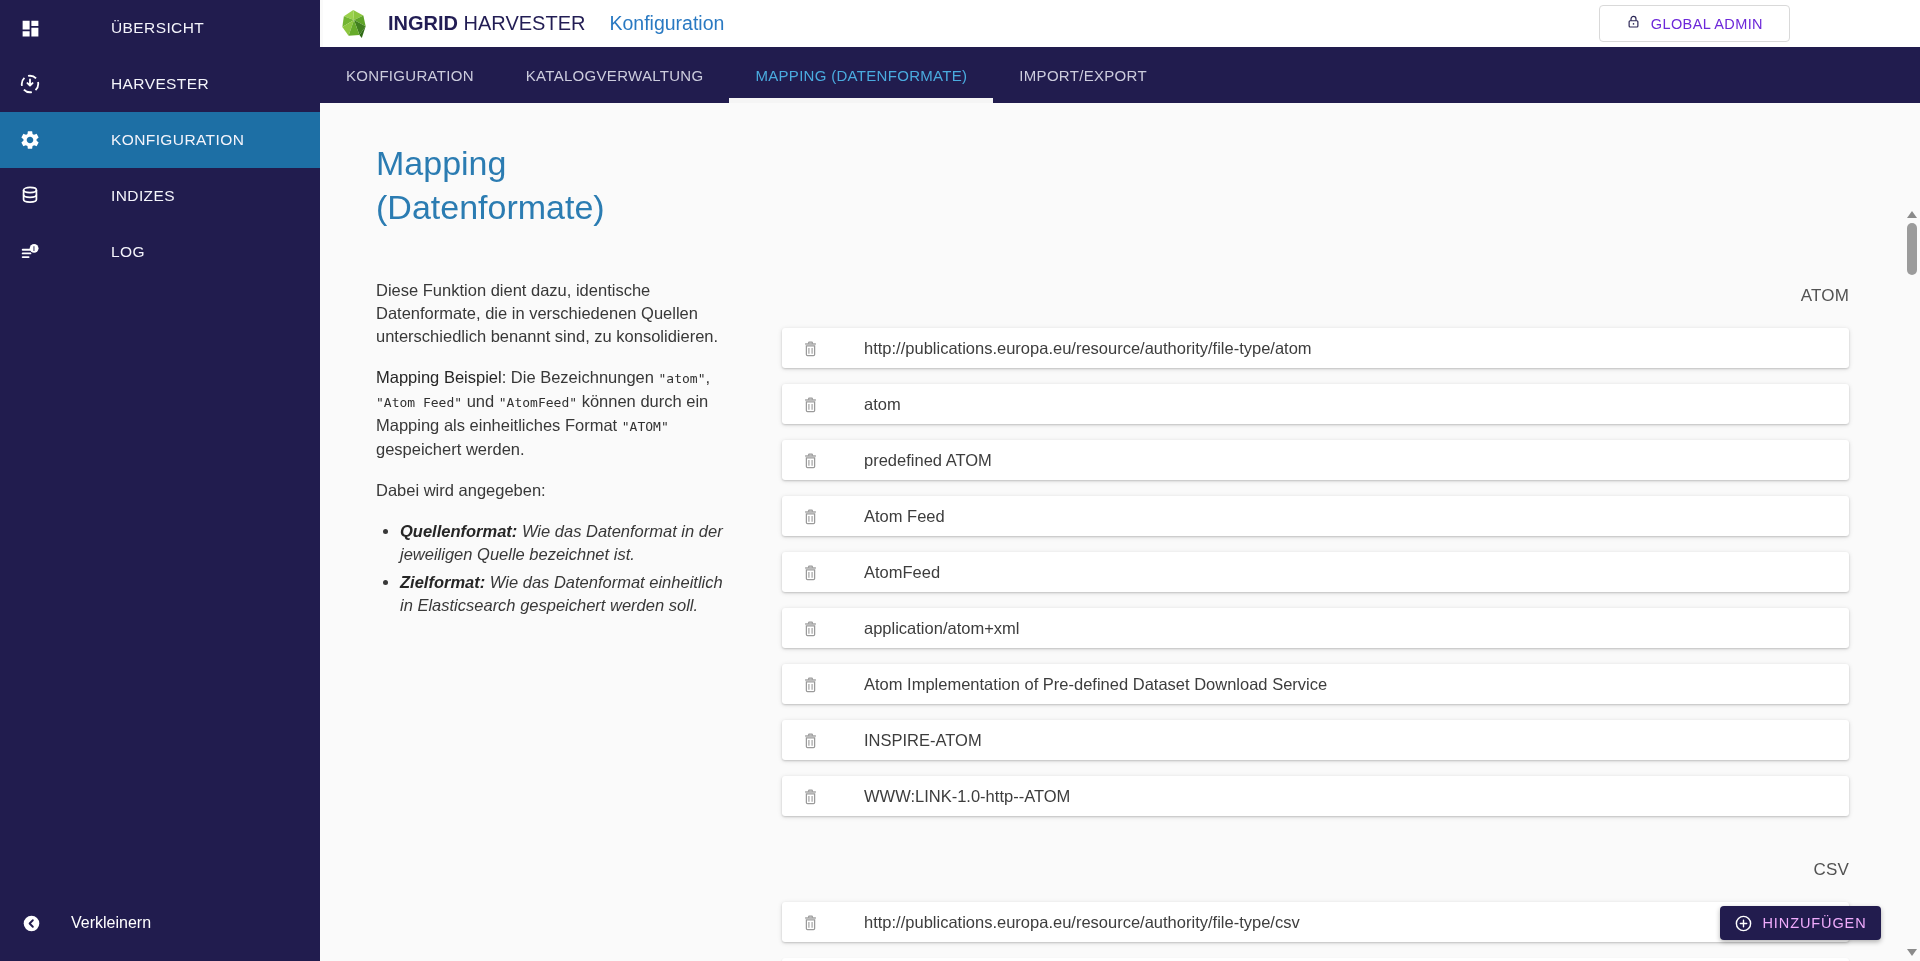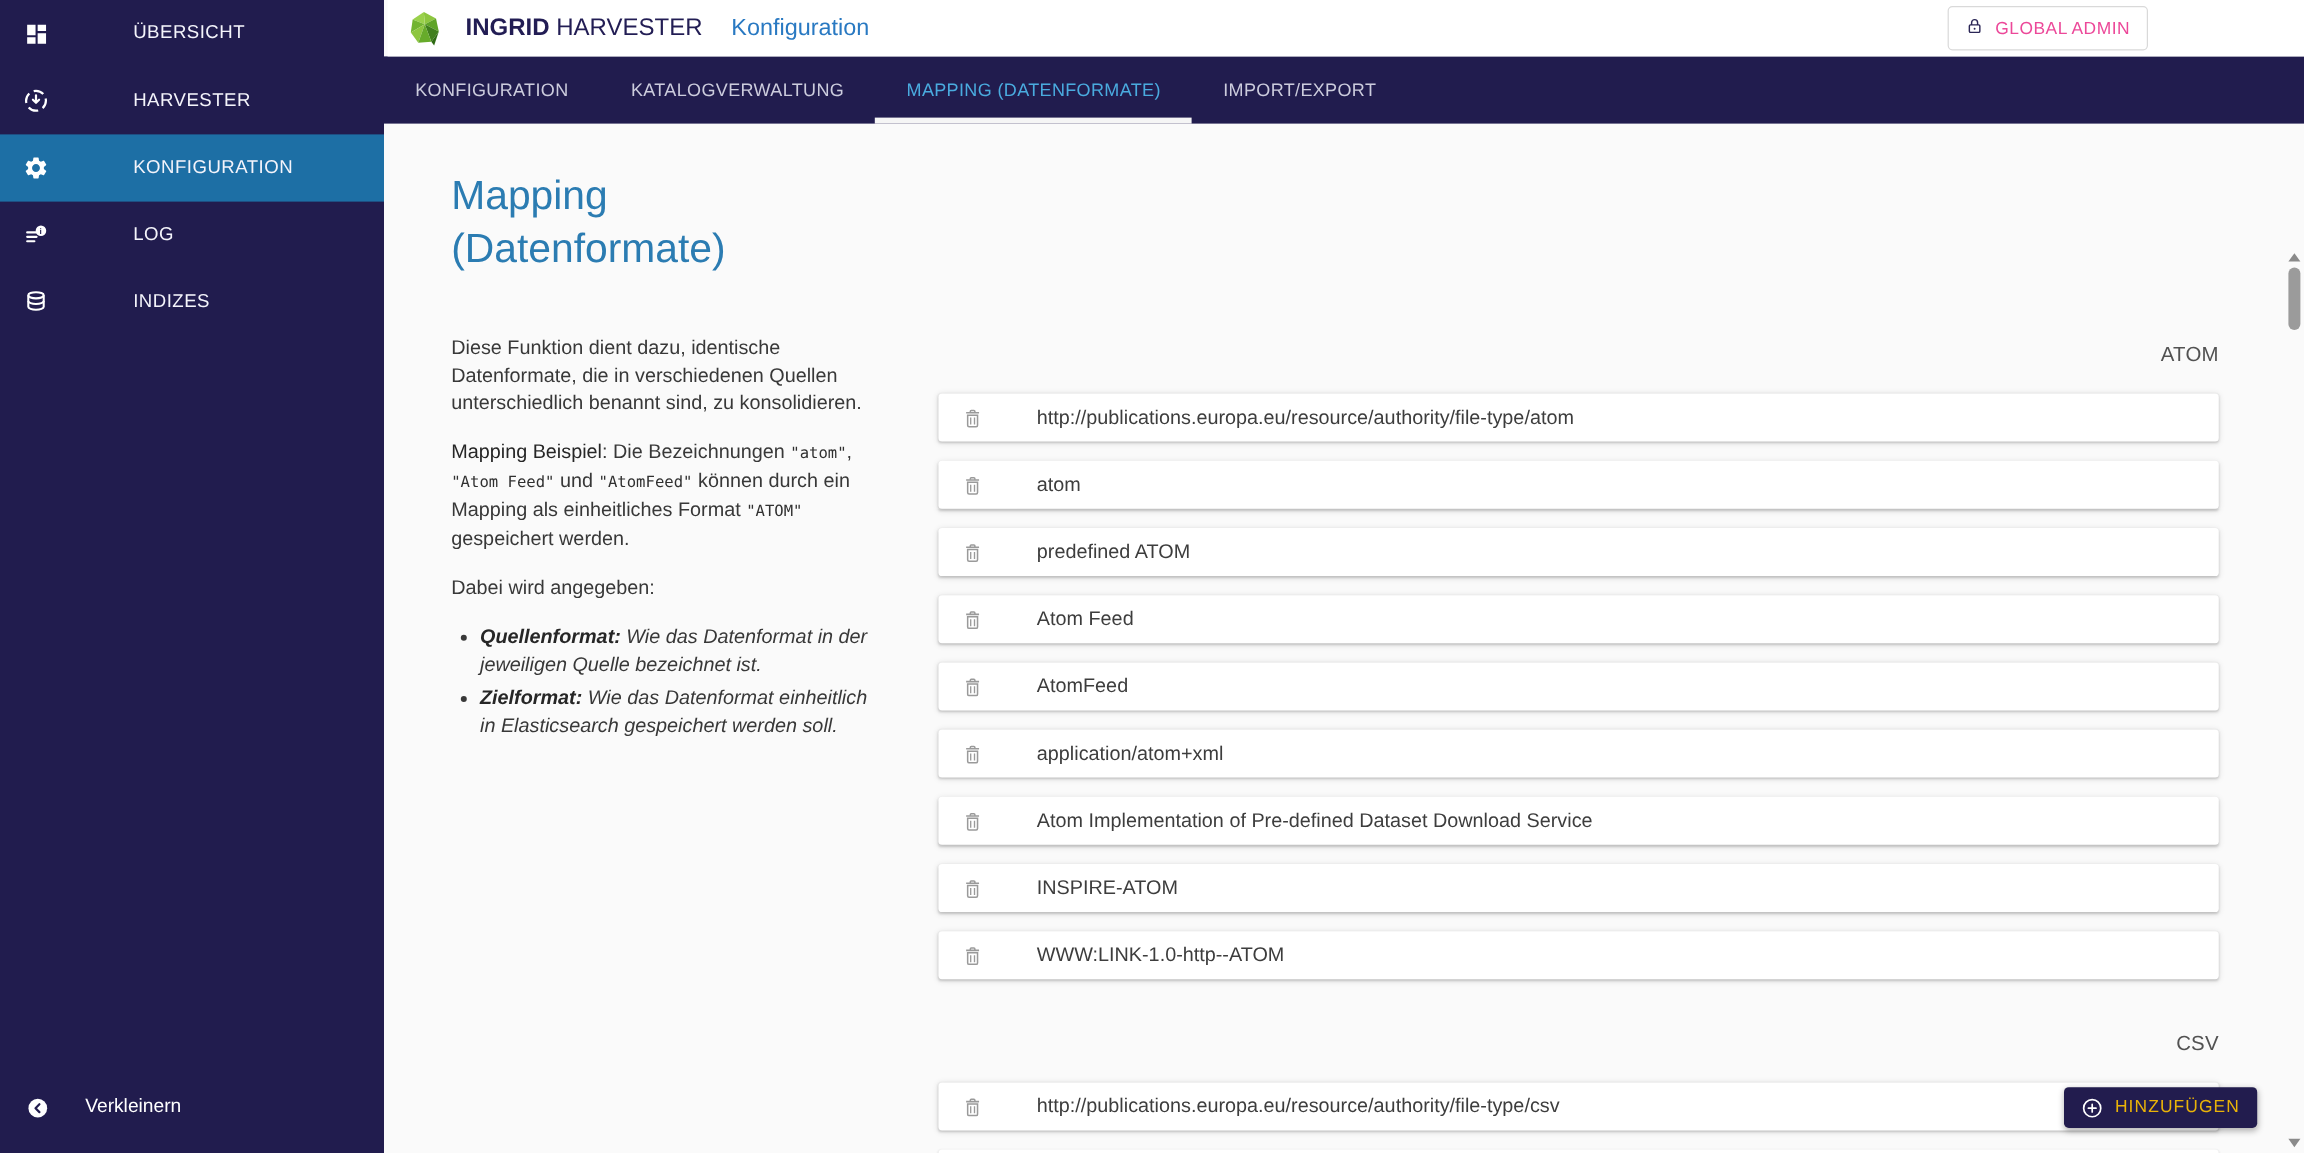--- a/index.html
+++ b/index.html
@@ -20,23 +20,23 @@
   .collapse-row .nav-icon { margin-right:28px; width:24px; flex-basis:24px; }
 
   
   .header { position:absolute; left:323px; right:0; top:0; height:47px;
     background:#ffffff; display:flex; align-items:center; z-index:10; }
   .logo { margin-left:17px; width:28px; height:34px; }
   .app-title { margin-left:20px; font-size:20px; color:#221d54; white-space:nowrap; }
   .app-title b { font-weight:700; }
   .page-title-link { margin-left:24px; font-size:19.5px; color:#2979c2; white-space:nowrap; }
   .admin-badge { position:absolute; right:130px; top:5px; height:37px;
-    display:flex; align-items:center; gap:10px; padding:0 14px;
+    display:flex; align-items:center; gap:10px; padding:0 26px;
     border:1px solid #d9d9d9; border-radius:4px; background:#fff;
-    color:#ec4899; font-size:14.5px; letter-spacing:.4px; cursor:pointer; }
+    color:#6d28d9; font-size:14.5px; letter-spacing:.4px; cursor:pointer; }
 
   
   .tabbar { position:absolute; left:320px; right:0; top:47px; height:56px;
     background:#211c4e; display:flex; z-index:9; }
   .tab { position:relative; display:flex; align-items:center; padding:0 26px;
     font-size:15px; font-weight:500; letter-spacing:.3px; color:#ccccdd;
     cursor:pointer; white-space:nowrap; }
   .tab.active { color:#4aabdf; }
   .tab.active::after { content:""; position:absolute; left:0; right:0; bottom:0;
     height:5px; background:#f5f5f5; }
@@ -64,21 +64,21 @@
     border-radius:3px; box-shadow:0 1px 2px rgba(0,0,0,.16), 0 1px 5px rgba(0,0,0,.12);
     margin-bottom:16px; padding-left:18px; }
   .trash-btn { width:20px; height:22px; border:none; background:transparent;
     cursor:pointer; display:flex; align-items:center; justify-content:center; padding:0; }
   .row-text { margin-left:44px; font-size:16.5px; color:#3d3d3d; white-space:nowrap; }
   .partial-card { height:12px; background:#ffffff; border-radius:3px 3px 0 0;
     box-shadow:0 1px 2px rgba(0,0,0,.16); }
 
   
   .add-btn { position:absolute; right:39px; bottom:21px; height:34px; width:161px;
-    background:#221c4e; color:#eab308; border:none; border-radius:4px;
+    background:#221c4e; color:#f0abfc; border:none; border-radius:4px;
     display:flex; align-items:center; justify-content:center; gap:9px;
     font-family:"Liberation Sans", sans-serif; font-size:14.5px; font-weight:500;
     letter-spacing:.9px; cursor:pointer; z-index:30;
     box-shadow:0 2px 5px rgba(0,0,0,.3); }
 
   
   .scrollbar { position:absolute; right:0; top:103px; bottom:0; width:16px;
     background:#fafafa; z-index:25; }
   .sb-arrow-up { position:absolute; top:5px; left:3px; width:0; height:0;
     border-left:5px solid transparent; border-right:5px solid transparent;
@@ -114,41 +114,41 @@
       <div class="nav-item active">
     <span class="nav-icon">
           <svg viewBox="0 0 24 24" width="22" height="22" fill="#ffffff">
             <path d="M19.14,12.94c0.04-0.3,0.06-0.61,0.06-0.94c0-0.32-0.02-0.64-0.07-0.94l2.03-1.58c0.18-0.14,0.23-0.41,0.12-0.61 l-1.92-3.32c-0.12-0.22-0.37-0.29-0.59-0.22l-2.39,0.96c-0.5-0.38-1.03-0.7-1.62-0.94L14.4,2.81c-0.04-0.24-0.24-0.41-0.48-0.41 h-3.84c-0.24,0-0.43,0.17-0.47,0.41L9.25,5.35C8.66,5.59,8.12,5.92,7.63,6.29L5.24,5.33c-0.22-0.08-0.47,0-0.59,0.22L2.74,8.87 C2.62,9.08,2.66,9.34,2.86,9.48l2.03,1.58C4.84,11.36,4.8,11.69,4.8,12s0.02,0.64,0.07,0.94l-2.03,1.58 c-0.18,0.14-0.23,0.41-0.12,0.61l1.92,3.32c0.12,0.22,0.37,0.29,0.59,0.22l2.39-0.96c0.5,0.38,1.03,0.7,1.62,0.94l0.36,2.54 c0.05,0.24,0.24,0.41,0.48,0.41h3.84c0.24,0,0.44-0.17,0.47-0.41l0.36-2.54c0.59-0.24,1.13-0.56,1.62-0.94l2.39,0.96 c0.22,0.08,0.47,0,0.59-0.22l1.92-3.32c0.12-0.22,0.07-0.47-0.12-0.61L19.14,12.94z M12,15.6c-1.98,0-3.6-1.62-3.6-3.6 s1.62-3.6,3.6-3.6s3.6,1.62,3.6,3.6S13.98,15.6,12,15.6z"></path>
           </svg>
         </span>
     <span class="nav-label">KONFIGURATION</span>
   </div>
       <div class="nav-item">
     <span class="nav-icon">
+          <svg viewBox="0 0 24 24" width="22" height="22" fill="none" stroke="#ffffff" stroke-width="1.9">
+            <ellipse cx="12" cy="5.5" rx="7" ry="2.8"></ellipse>
+            <path d="M5 5.5v5.2c0 1.55 3.13 2.8 7 2.8s7-1.25 7-2.8V5.5"></path>
+            <path d="M5 10.7v5.2c0 1.55 3.13 2.8 7 2.8s7-1.25 7-2.8v-5.2"></path>
+          </svg>
+        </span>
+    <span class="nav-label">INDIZES</span>
+  </div>
+      <div class="nav-item">
+    <span class="nav-icon">
           <svg viewBox="0 0 24 24" width="22" height="22">
             <g stroke="#ffffff" stroke-width="2" stroke-linecap="round">
               <line x1="4" y1="9.5" x2="12.5" y2="9.5"></line>
               <line x1="4" y1="13.5" x2="12.5" y2="13.5"></line>
               <line x1="4" y1="17.5" x2="10.5" y2="17.5"></line>
             </g>
             <circle cx="16.5" cy="8" r="4.8" fill="#ffffff"></circle>
             <text x="16.5" y="10.5" font-size="7.5" font-weight="bold" text-anchor="middle" fill="#211c4e" font-family="Liberation Sans, sans-serif">i</text>
           </svg>
         </span>
     <span class="nav-label">LOG</span>
-  </div>
-      <div class="nav-item">
-    <span class="nav-icon">
-          <svg viewBox="0 0 24 24" width="22" height="22" fill="none" stroke="#ffffff" stroke-width="1.9">
-            <ellipse cx="12" cy="5.5" rx="7" ry="2.8"></ellipse>
-            <path d="M5 5.5v5.2c0 1.55 3.13 2.8 7 2.8s7-1.25 7-2.8V5.5"></path>
-            <path d="M5 10.7v5.2c0 1.55 3.13 2.8 7 2.8s7-1.25 7-2.8v-5.2"></path>
-          </svg>
-        </span>
-    <span class="nav-label">INDIZES</span>
   </div>
     </div>
   <div class="collapse-row">
     <span class="nav-icon">
       <svg viewBox="0 0 24 24" width="17" height="17">
           <circle cx="12" cy="12" r="11" fill="#ffffff"></circle>
           <path d="M13.9 7.4 9.3 12l4.6 4.6" fill="none" stroke="#211c4e" stroke-width="2.6" stroke-linecap="round" stroke-linejoin="round"></path>
         </svg>
     </span>
     <span>Verkleinern</span>

